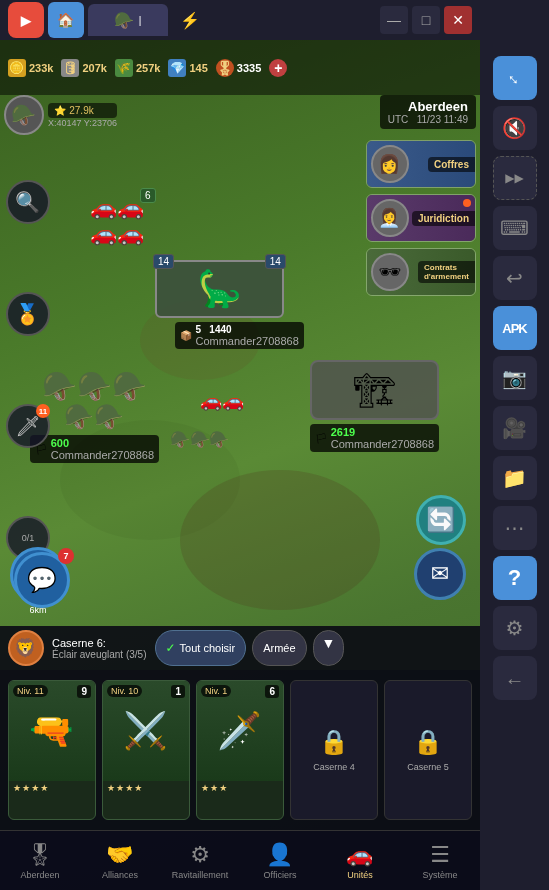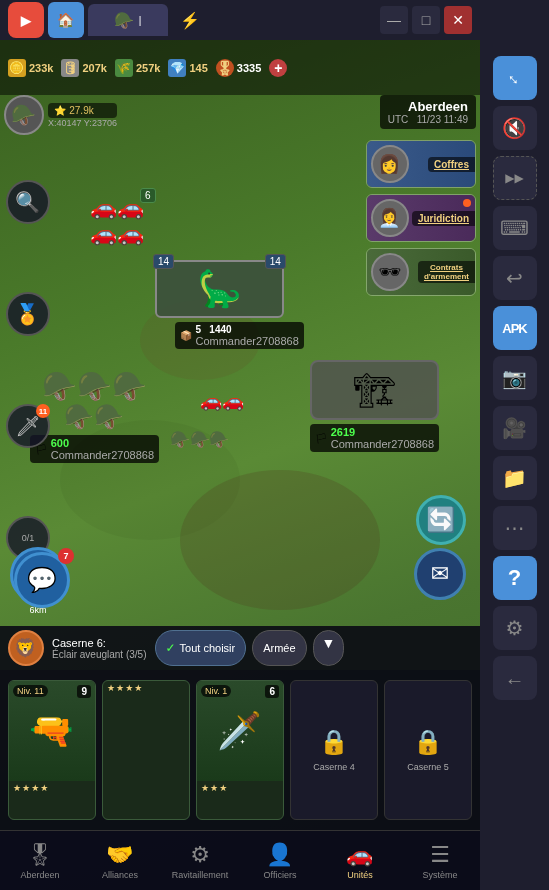--- a/index.html
+++ b/index.html
@@ -194,22 +194,20 @@
       background-position: center;
     }
     .panel-label {
       position: relative; z-index: 2;
       background: rgba(0,0,0,0.6);
       color: #f0d080;
       font-size: 10px;
       font-weight: bold;
       padding: 2px 6px;
       border-radius: 4px 0 0 4px;
-      text-align: center;
-      text-decoration: underline;
     }
     .panel-avatar {
       position: absolute;
       left: 4px; top: 50%; transform: translateY(-50%);
       width: 38px; height: 38px;
       border-radius: 50%;
       background: #666;
       border: 2px solid #888;
       overflow: hidden;
       display: flex; align-items: center; justify-content: center;
@@ -669,20 +667,25 @@
       </div>
       <div class="unit-stars">
         <span class="star">★</span>
           <span class="star">★</span>
           <span class="star">★</span>
           <span class="star">★</span>
       </div>
     </div>
 
     <div class="unit-card">
+      <div class="unit-card-img">
+        <div class="unit-level">Niv. 10</div>
+        <div class="unit-count">1</div>
+        <span style="font-size:36px;">⚔️</span>
+      </div>
       <div class="unit-stars">
         <span class="star">★</span>
           <span class="star">★</span>
           <span class="star">★</span>
           <span class="star">★</span>
       </div>
     </div>
 
     <div class="unit-card">
       <div class="unit-card-img">

